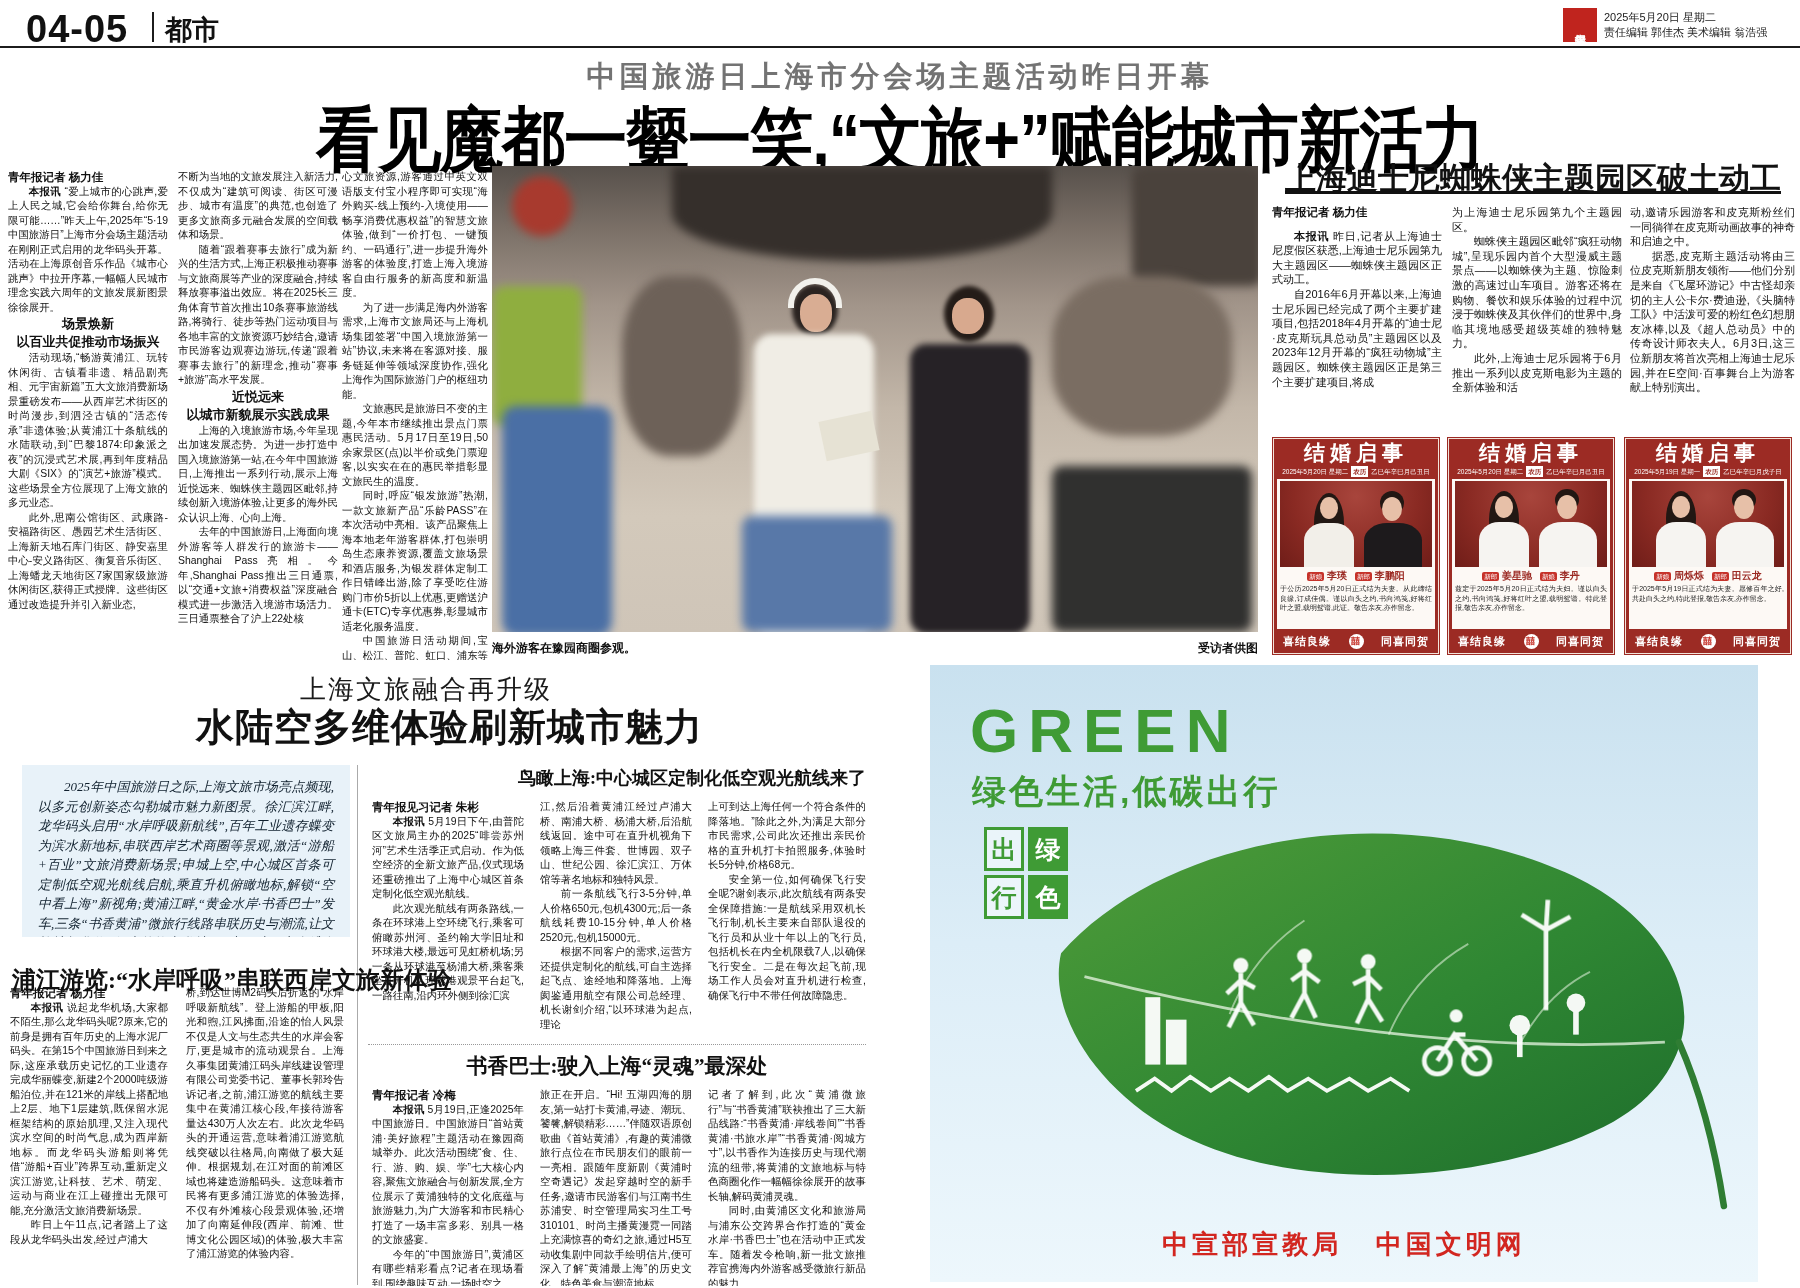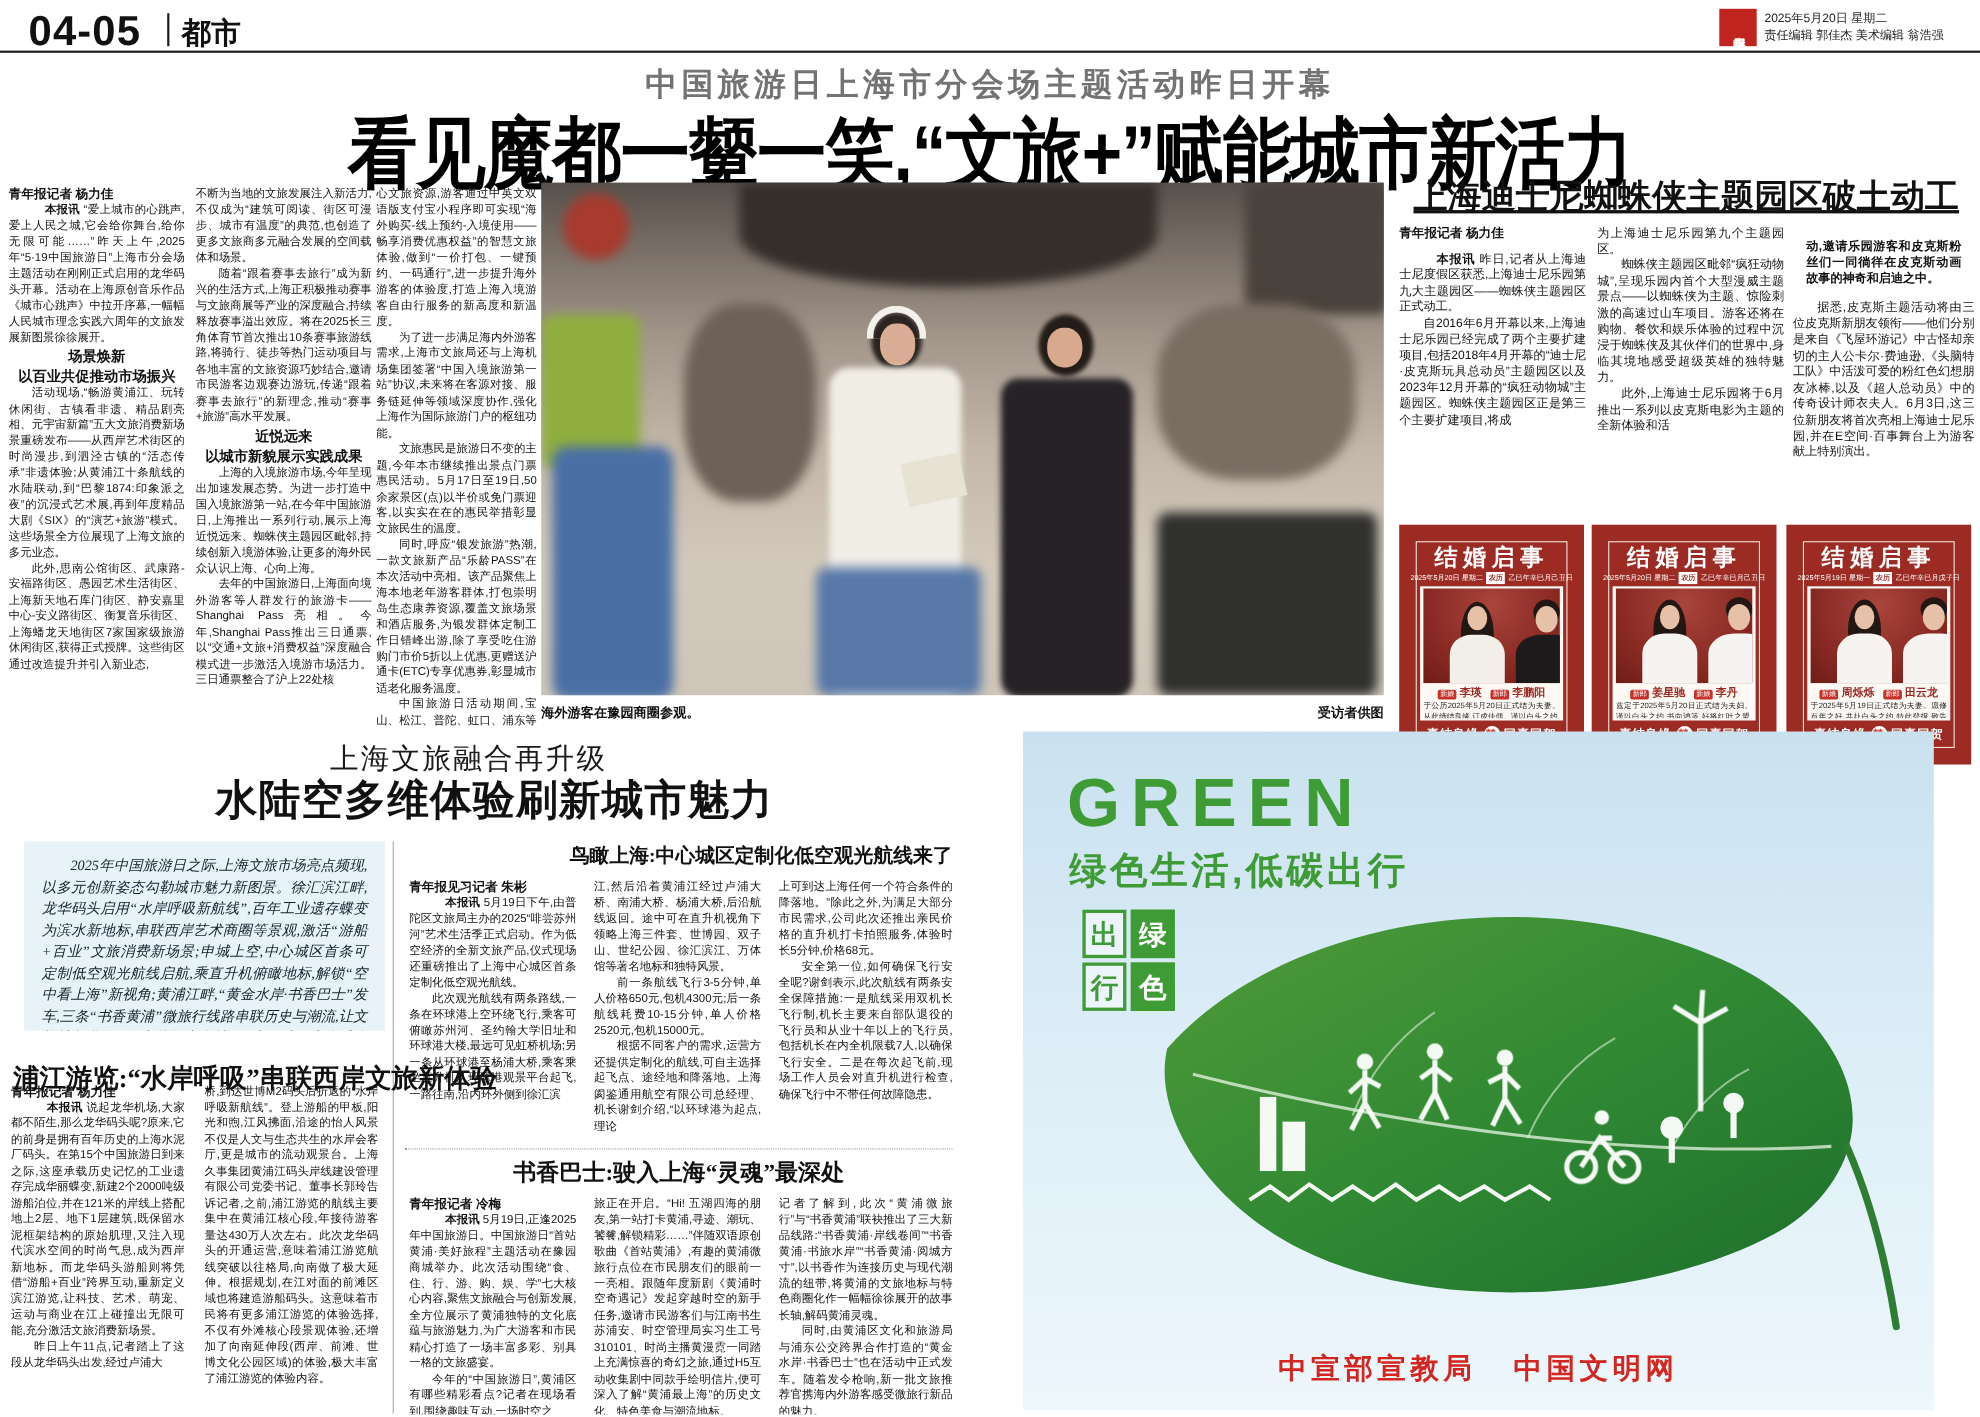--- a/index.html
+++ b/index.html
@@ -20,29 +20,29 @@
   .mainhl{font-size:63px;font-weight:900;letter-spacing:-1px;text-align:center;color:#000;
           transform:scaleY(1.12);transform-origin:top center;white-space:nowrap;}
   
   .col{overflow:hidden;text-align:justify;}
   .body{font-size:10.4px;line-height:14.5px;}
   .body p{margin:0;text-indent:2em;}
   .body p.cont{text-indent:0;}
   .body2{font-size:11px;line-height:14.6px;}
   .byline{font-weight:bold;font-size:11.5px;margin:0 0 9px 0;text-indent:0 !important;}
   .subhd{font-weight:bold;font-size:13px;line-height:18px;text-align:center;margin:9px 0;text-indent:0 !important;}
-  .dl{font-weight:bold;margin-left:12px;}
+  .dl{font-weight:bold;}
   
   .photo{background:linear-gradient(180deg,#57504b 0%,#7c7168 14%,#a2958a 30%,#c3b7a9 52%,#d3c9bb 75%,#cfc5b8 100%);overflow:hidden;}
   .blob{position:absolute;filter:blur(5px);}
   .cap{font-size:12px;font-weight:bold;color:#111;}
   
   .dishl{font-size:31px;font-weight:900;text-align:center;white-space:nowrap;}
   
-  .wad{width:168px;height:218px;background:#9c2b24;padding:15px;box-sizing:border-box;margin-top:40px;}
+  .wad{width:168px;height:218px;background:#9c2b24;padding:1px;box-sizing:border-box;}
   .wadin{border:1px solid #f2e3da;height:100%;box-sizing:border-box;display:flex;flex-direction:column;padding:2px 3px;}
   .wtitle{font-family:"Liberation Serif",serif;font-weight:bold;color:#fff;font-size:21px;
           letter-spacing:5px;text-align:center;line-height:25px;}
   .wdate{display:flex;justify-content:center;align-items:center;gap:3px;color:#fff;font-size:6.5px;
          white-space:nowrap;line-height:11px;}
   .wbadge{background:#fff;color:#9c2b24;font-weight:bold;padding:0 2px;}
   .wpanel{flex:1;background:#fdf9f5;margin-top:2px;display:flex;flex-direction:column;padding:2px 3px;overflow:hidden;}
   .wphoto{height:86px;background:radial-gradient(circle at 50% 18%,#a8453c 0%,#8a2a23 60%,#6f1d18 100%);
           position:relative;overflow:hidden;flex:none;}
   .sil{position:absolute;}
@@ -143,21 +143,21 @@
     <p class="byline" style="text-indent:0;">青年报记者 杨力佳</p>
     <p style="text-indent:2em;margin:0;"><b class="dl">本报讯</b> <span>昨日,记者从上海迪士尼度假区获悉,上海迪士尼乐园第九大主题园区——蜘蛛侠主题园区正式动工。</span></p>
     <p style="text-indent:2em;margin:0;">自2016年6月开幕以来,上海迪士尼乐园已经完成了两个主要扩建项目,包括2018年4月开幕的“迪士尼·皮克斯玩具总动员”主题园区以及2023年12月开幕的“疯狂动物城”主题园区。蜘蛛侠主题园区正是第三个主要扩建项目,将成</p>
   </div>
   <div class="abs col body2" style="left:1452px;top:205px;width:170px;height:228px;text-align:justify;">
     <p style="margin:0;">为上海迪士尼乐园第九个主题园区。</p>
     <p style="text-indent:2em;margin:0;">蜘蛛侠主题园区毗邻“疯狂动物城”,呈现乐园内首个大型漫威主题景点——以蜘蛛侠为主题、惊险刺激的高速过山车项目。游客还将在购物、餐饮和娱乐体验的过程中沉浸于蜘蛛侠及其伙伴们的世界中,身临其境地感受超级英雄的独特魅力。</p>
     <p style="text-indent:2em;margin:0;">此外,上海迪士尼乐园将于6月推出一系列以皮克斯电影为主题的全新体验和活</p>
   </div>
   <div class="abs col body2" style="left:1630px;top:205px;width:165px;height:228px;text-align:justify;">
-    <p style="margin:12px;font-weight:bold;">动,邀请乐园游客和皮克斯粉丝们一同徜徉在皮克斯动画故事的神奇和启迪之中。</p>
+    <p style="margin:0;">动,邀请乐园游客和皮克斯粉丝们一同徜徉在皮克斯动画故事的神奇和启迪之中。</p>
     <p style="text-indent:2em;margin:0;">据悉,皮克斯主题活动将由三位皮克斯新朋友领衔——他们分别是来自《飞屋环游记》中古怪却亲切的主人公卡尔·费迪逊,《头脑特工队》中活泼可爱的粉红色幻想朋友冰棒,以及《超人总动员》中的传奇设计师衣夫人。6月3日,这三位新朋友将首次亮相上海迪士尼乐园,并在E空间·百事舞台上为游客献上特别演出。</p>
   </div>
 
   <div class="abs wad" style="left:1272px;top:437px;">
     <div class="wadin">
       <div class="wtitle">结婚启事</div>
       <div class="wdate">
         <span>2025年5月20日 星期二</span>
           <span class="wbadge">农历</span>
           <span>乙巳年辛巳月己丑日</span>

